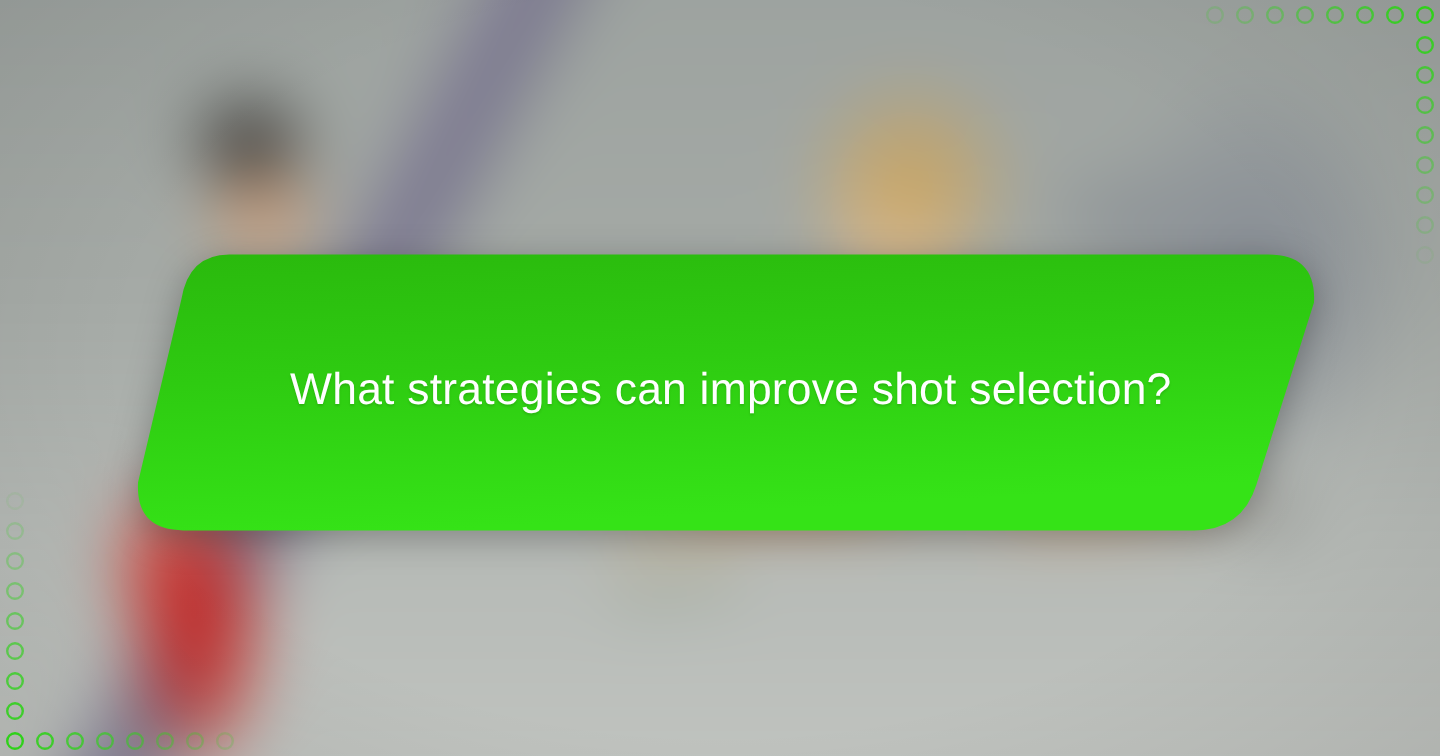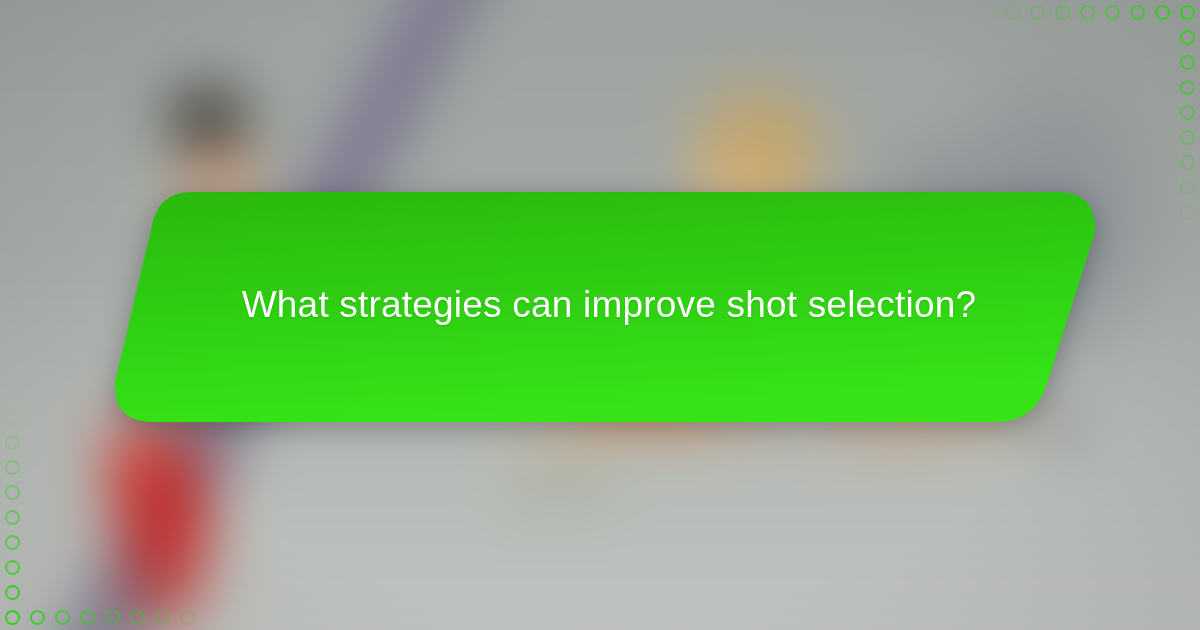--- a/index.html
+++ b/index.html
@@ -77,21 +77,21 @@
     box-sizing: border-box;
   }
 
   .dots-tr { top: 0; right: 0; width: 210px; height: 215px; }
   .dots-bl { bottom: 0; left: 0; width: 210px; height: 215px; }
 
   
   .card-wrap {
     position: absolute;
     left: 95px;
-    top: 184px;
+    top: 204px;
     width: 1010px;
     height: 246px;
   }
 
   .card-shape {
     position: absolute;
     inset: 0;
     filter: drop-shadow(0 6px 14px rgba(0,0,0,.28));
   }
 

